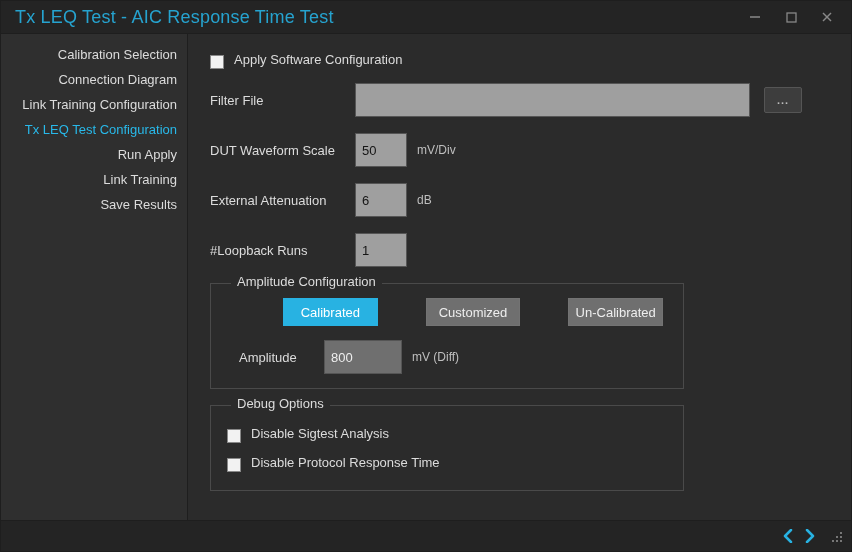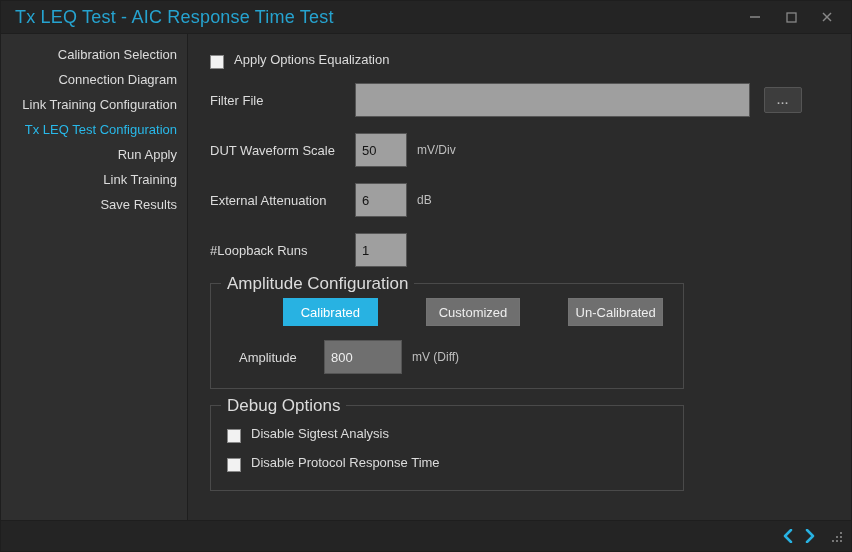--- a/index.html
+++ b/index.html
@@ -116,24 +116,24 @@
   }
   
   .fieldset{
     border:1px solid var(--border);
     padding:14px 16px 14px 16px;
     margin-top:6px;margin-bottom:16px;
     position:relative;
     max-width:440px;
   }
   .fieldset .legend{
-    position:absolute;top:-10px;left:10px;
+    position:absolute;top:-10px;left:20px;
     background:var(--bg);
     padding:0 6px;
-    font-size:17px;color:var(--text);text-align:center;
+    font-size:13px;color:var(--text);text-align:center;
   }
   .btngroup{display:flex;margin-bottom:14px;margin-left:12px;}
   .tgl{
     width:110px;height:26px;
     background:var(--btn-bg);
     color:#eee;font-size:13px;
     display:flex;align-items:center;justify-content:center;
     border:1px solid #737373;
     cursor:pointer;
     margin-right:4px;
@@ -204,21 +204,21 @@
     <div class="side-item active">Tx LEQ Test Configuration</div>
     <div class="side-item">Run Apply</div>
     <div class="side-item">Link Training</div>
     <div class="side-item">Save Results</div>
   </div>
 
   <div class="main">
 
     <div class="row">
       <span class="checkbox"></span>
-      <span>Apply Options Equalization</span>
+      <span>Apply Software Configuration</span>
     </div>
 
     <div class="row">
       <span class="label">Filter File</span>
       <input class="input input-wide" value="" style="">
       <div class="browse-btn">
           <span>...</span>
         </div>
     </div>
 

